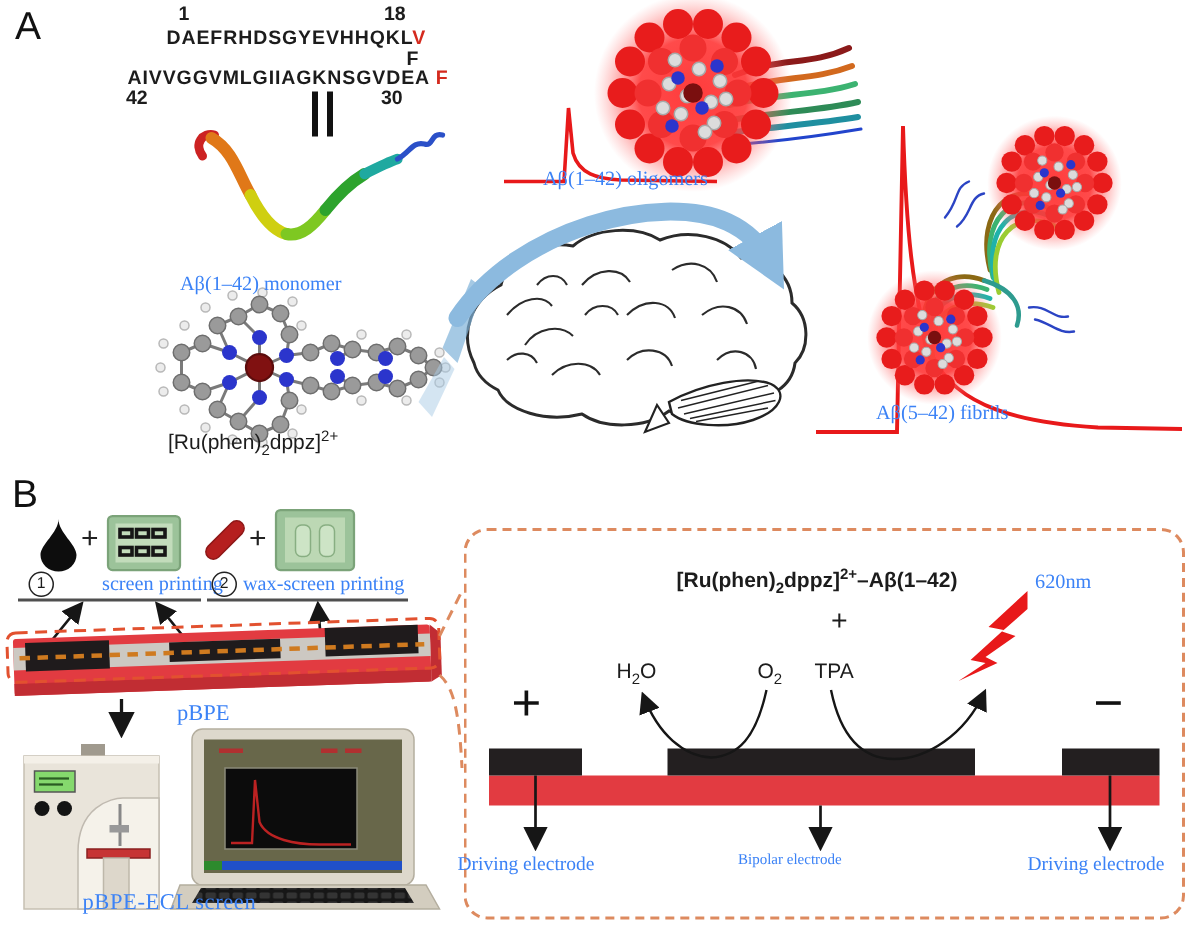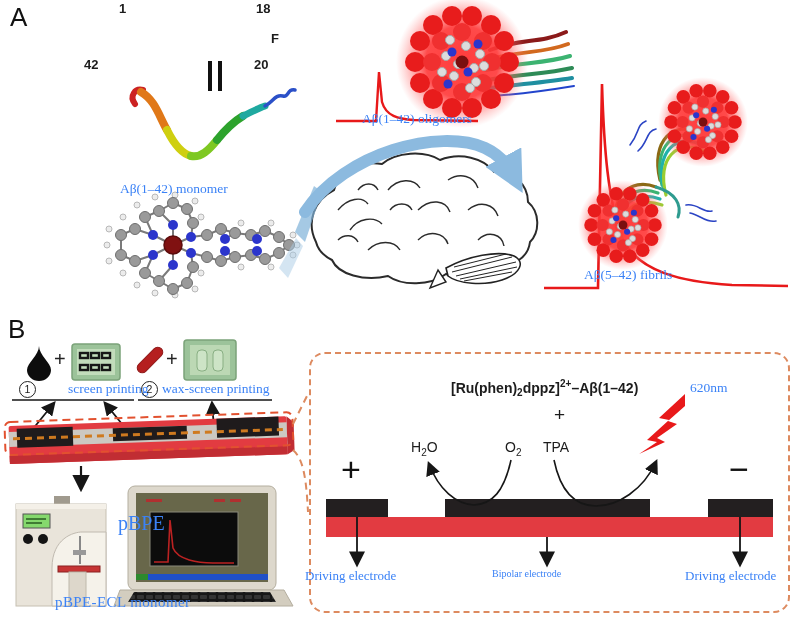--- a/index.html
+++ b/index.html
@@ -324,49 +324,52 @@
       <rect x="18" y="88" width="12" height="6" fill="#2d8a2d"></rect>
       <polygon points="2,104 166,104 175,120 -4,120" fill="#d3cdbf" stroke="#b4ae9f"></polygon>
       <polygon points="16,106 152,106 158,116 10,116" fill="url(#keys)"></polygon>
     </g>
   </svg>
 
   <div class="abs panel-letter" style="left:10px;top:2px;">A</div>
 
   <div class="abs seqnum" style="left:119px;top:1px;">1</div>
   <div class="abs seqnum" style="left:256px;top:1px;">18</div>
+  <div class="abs seq" style="left:111px;top:17px;"><span>DAEFRHDSGYEVHHQKL</span><span class="red">V</span></div>
   <div class="abs seq" style="left:271px;top:31px;">F</div>
+  <div class="abs seq" style="left:85px;top:44px;"><span>AIVVGGVMLGIIAGKNSGVDEA</span> <span class="red">F</span></div>
   <div class="abs seqnum" style="left:84px;top:57px;">42</div>
-  <div class="abs seqnum" style="left:254px;top:57px;">20</div>
+  <div class="abs seqnum" style="left:254px;top:57px;">30</div>
 
   <div class="abs" style="left:208px;top:61px;">
     <span class="eqbar"></span><span class="eqbar"></span>
   </div>
 
   <div class="abs lbl" style="left:120px;top:181px;">Aβ(1–42) monomer</div>
 
+  <div class="abs formula" style="left:112px;top:286px;"><span>[Ru(phen)</span><sub>2</sub><span>dppz]</span><sup>2+</sup></div>
 
   <div class="abs lbl" style="left:362px;top:111px;">Aβ(1–42) oligomers</div>
   <div class="abs lbl" style="left:584px;top:267px;">Aβ(5–42) fibrils</div>
 
   <div class="abs panel-letter" style="left:8px;top:314px;">B</div>
 
   <div class="abs plus" style="left:54px;top:348px;">+</div>
   <div class="abs plus" style="left:166px;top:348px;">+</div>
 
   <div class="abs circnum" style="left:19px;top:381px;">1</div>
   <div class="abs lbl" style="left:40px;top:381px;margin-left:28px;">screen printing</div>
   <div class="abs underline" style="left:12px;top:399px;width:122px;"></div>
 
   <div class="abs circnum" style="left:141px;top:381px;">2</div>
   <div class="abs lbl" style="left:162px;top:381px;">wax-screen printing</div>
   <div class="abs underline" style="left:138px;top:399px;width:134px;"></div>
 
-  <div class="abs lbl" style="left:118px;top:468px;font-size:20px;margin-top:44px;">pBPE</div>
-  <div class="abs lbl" style="left:55px;top:594px;font-size:15px;letter-spacing:0.4px;">pBPE-ECL monomer</div>
+  <div class="abs lbl" style="left:118px;top:468px;font-size:15px;">pBPE</div>
+  <div class="abs lbl" style="left:55px;top:594px;font-size:15px;letter-spacing:0.4px;">pBPE-ECL screen</div>
 
   <div id="dashedbox" class="abs">
 
     <svg class="abs" style="left:0;top:0;" width="473" height="253" viewBox="0 0 473 253">
       <defs>
         <marker id="ah2" markerWidth="9" markerHeight="9" refX="7" refY="4.5" orient="auto">
           <path d="M0,0 L9,4.5 L0,9 Z" fill="#161616"></path>
         </marker>
       </defs>
 

